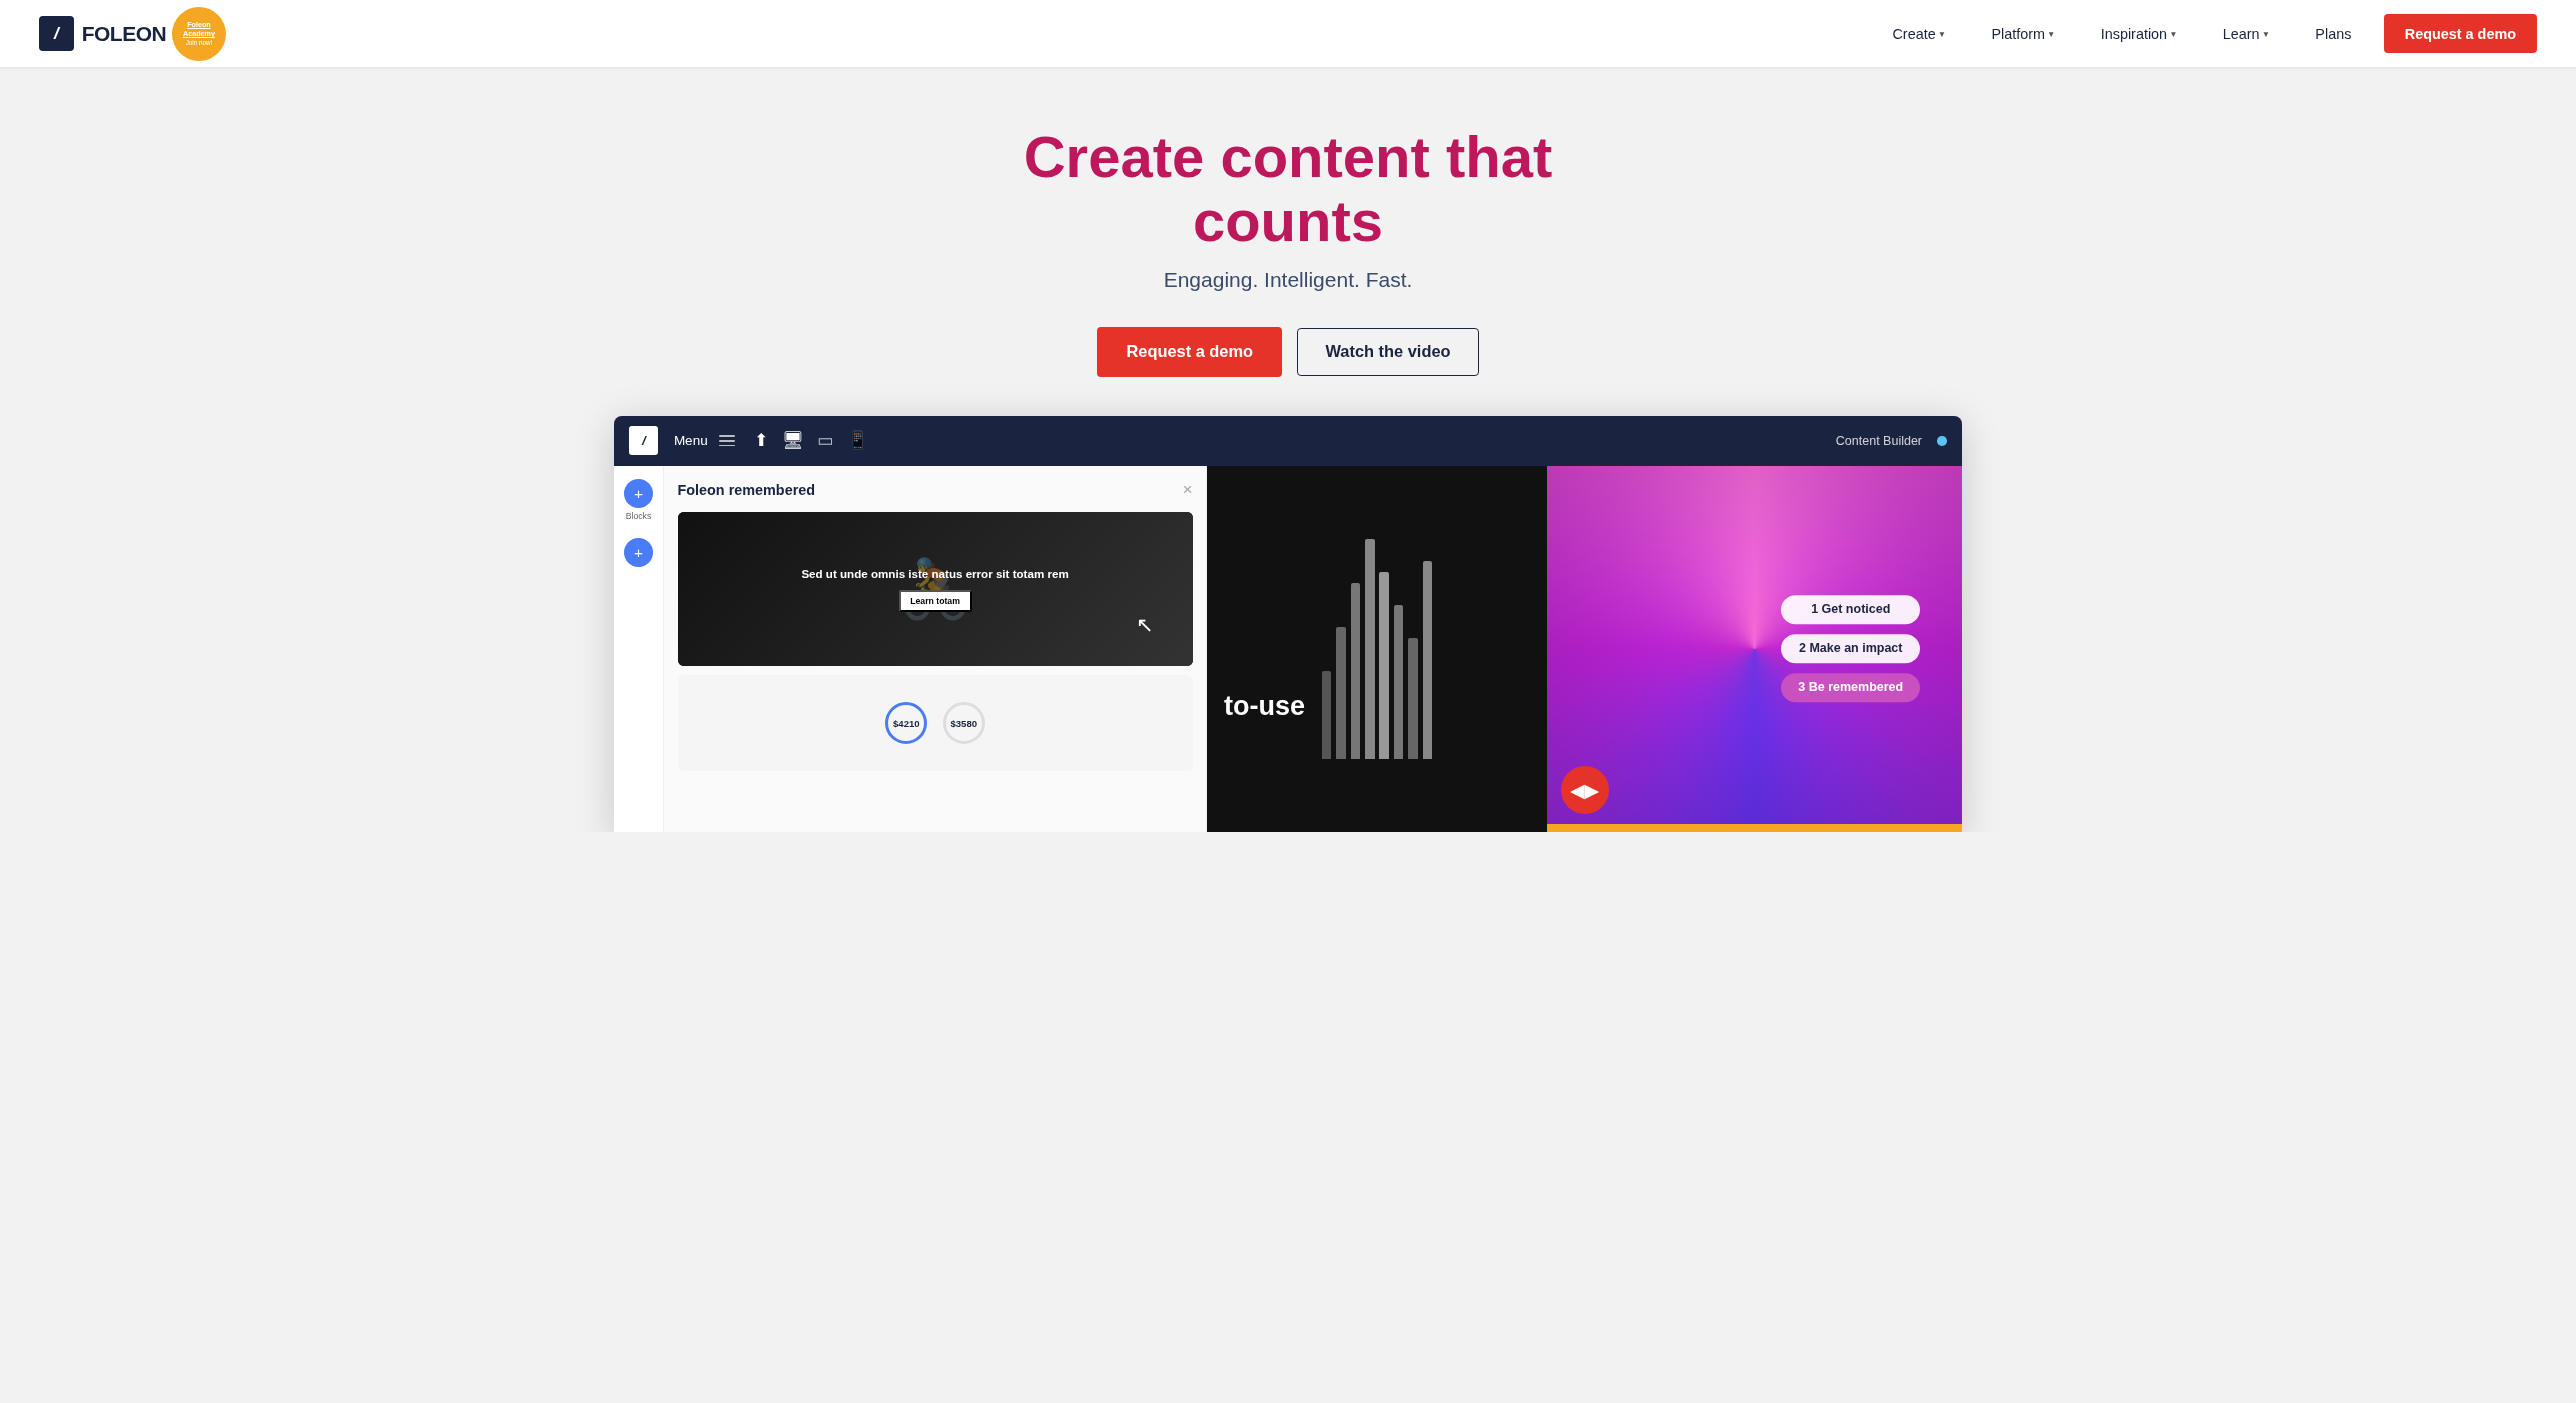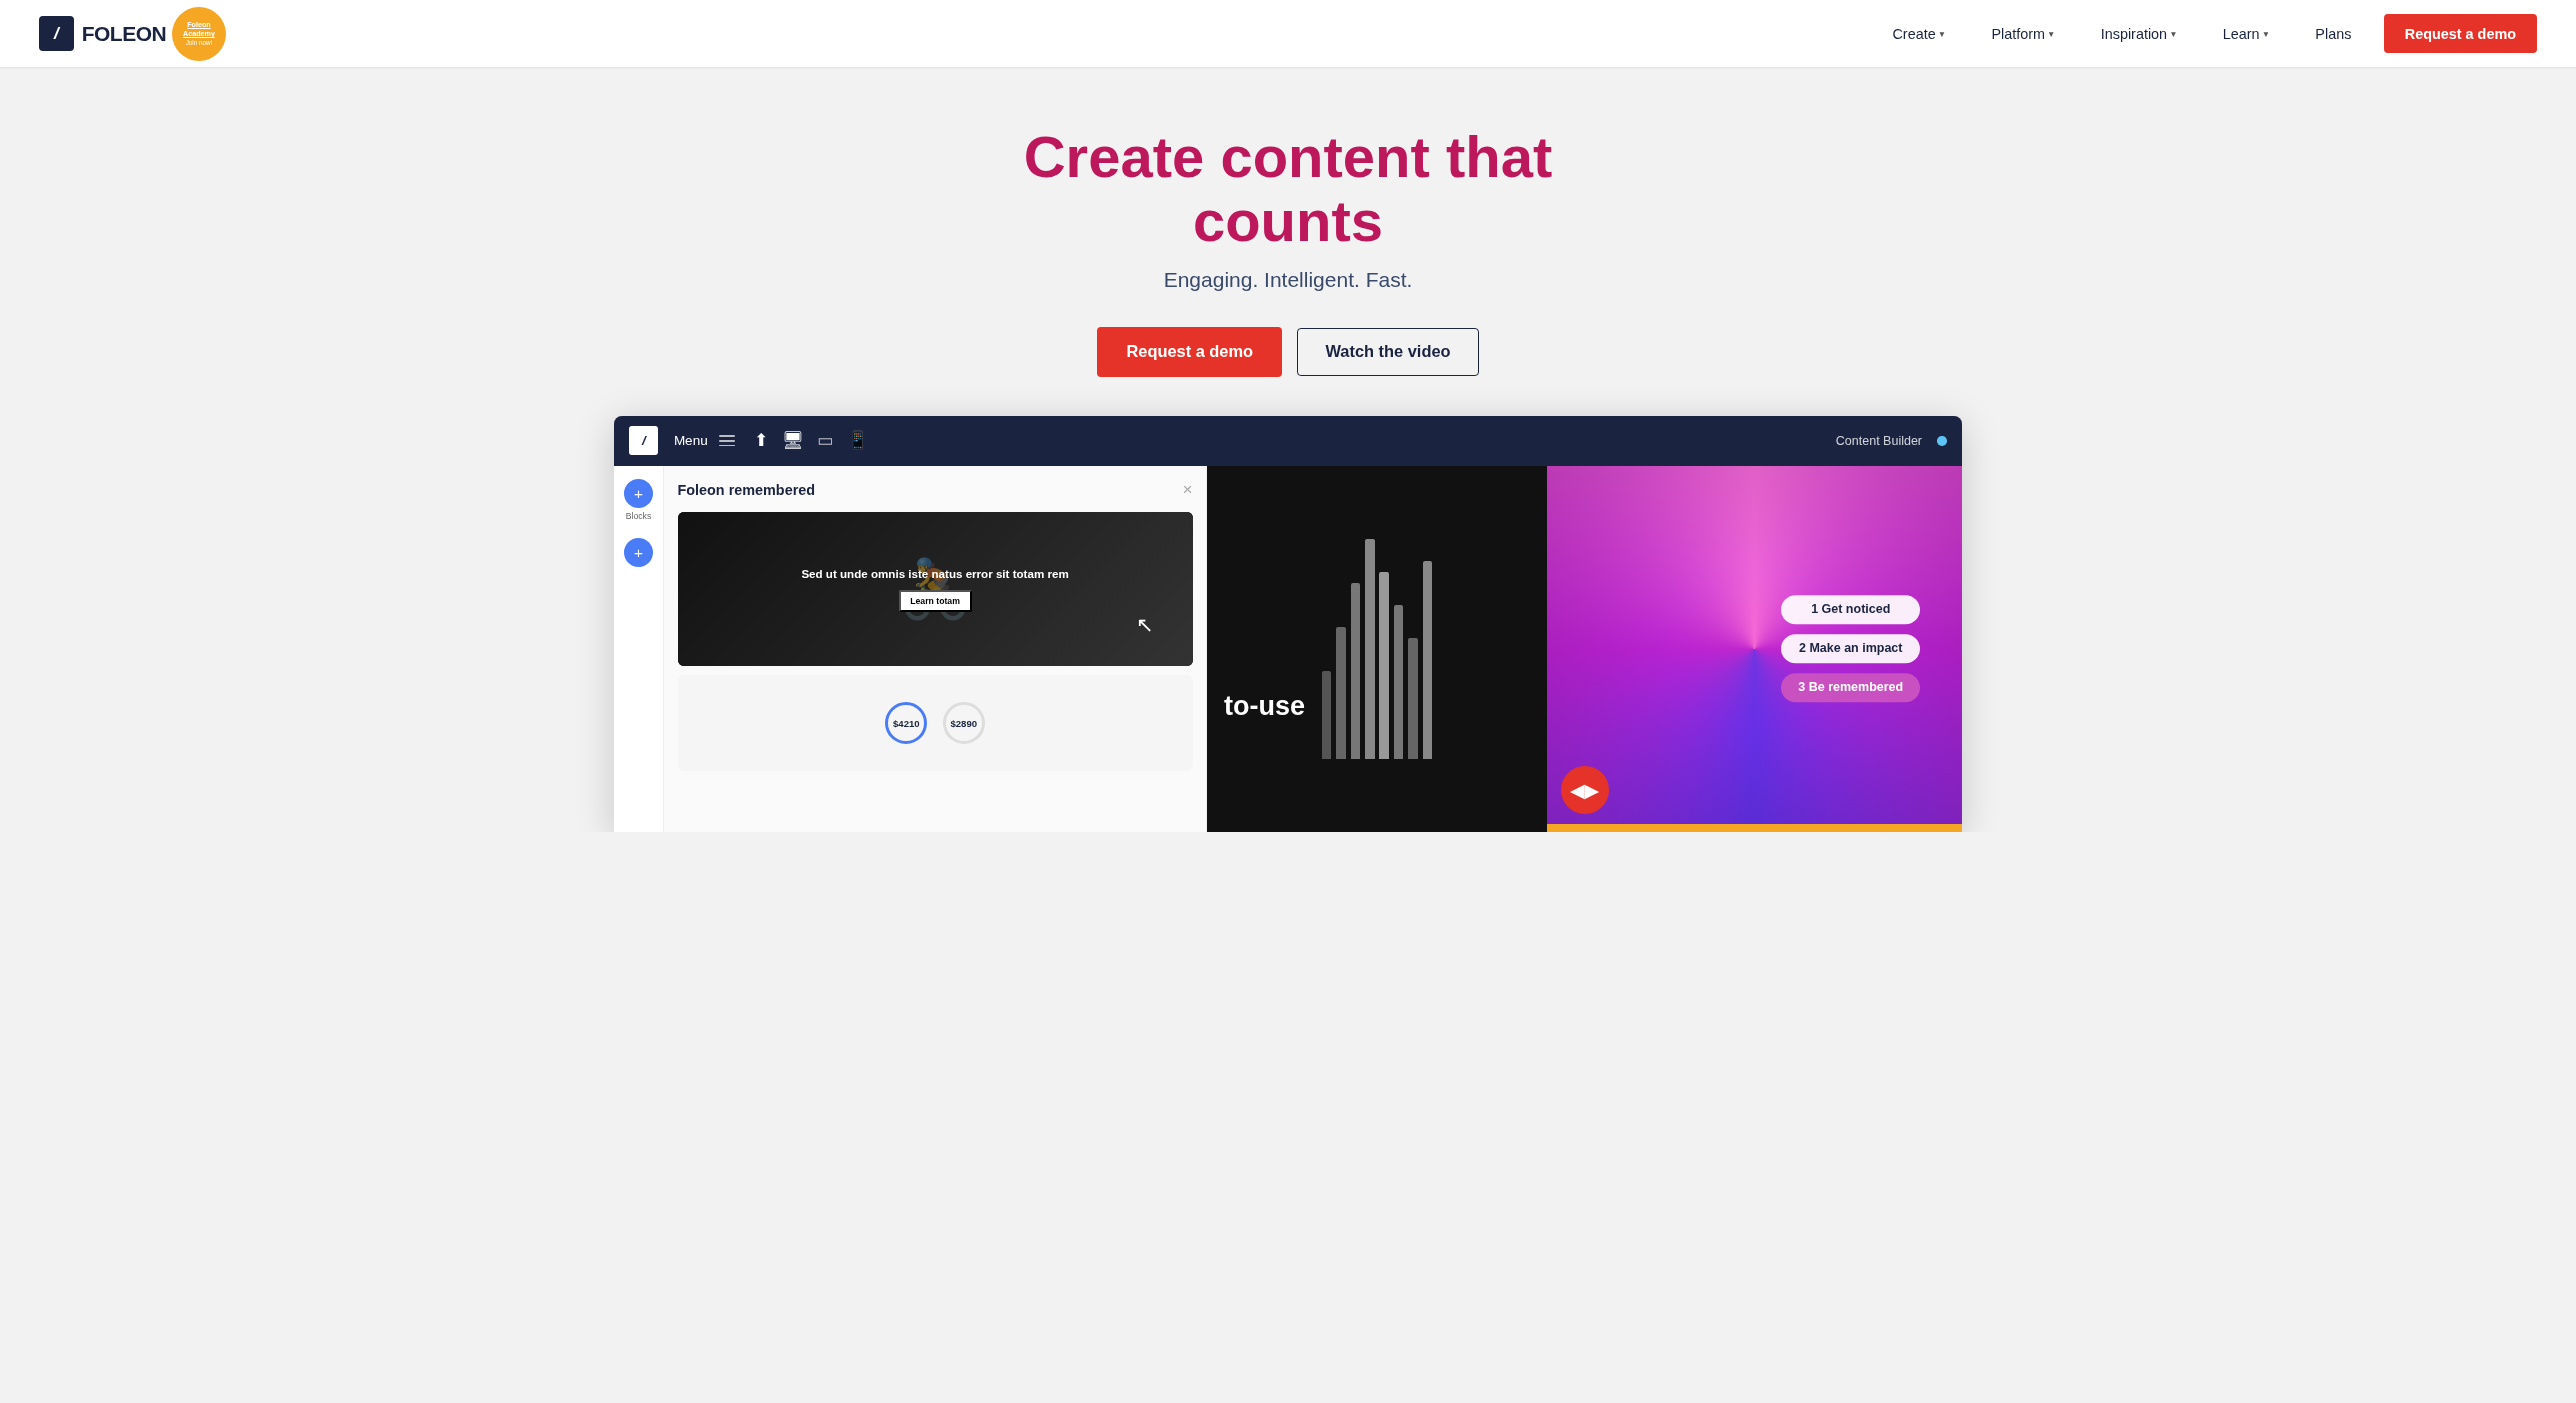--- a/index.html
+++ b/index.html
@@ -312,21 +312,21 @@
             </div>
 
             <div class="template-card-2">
               <div class="circle-stat">
                 <div class="circle-ring">
                   <span class="circle-value">$4210</span>
                 </div>
               </div>
               <div class="circle-stat">
                 <div class="circle-ring circle-ring-gray">
-                  <span class="circle-value">$2890</span>
+                  <span class="circle-value">$3580</span>
                 </div>
               </div>
             </div>
           </div>
         </div>
       </div>
 
       <div class="panel-right">
 
         <div class="video-col">

